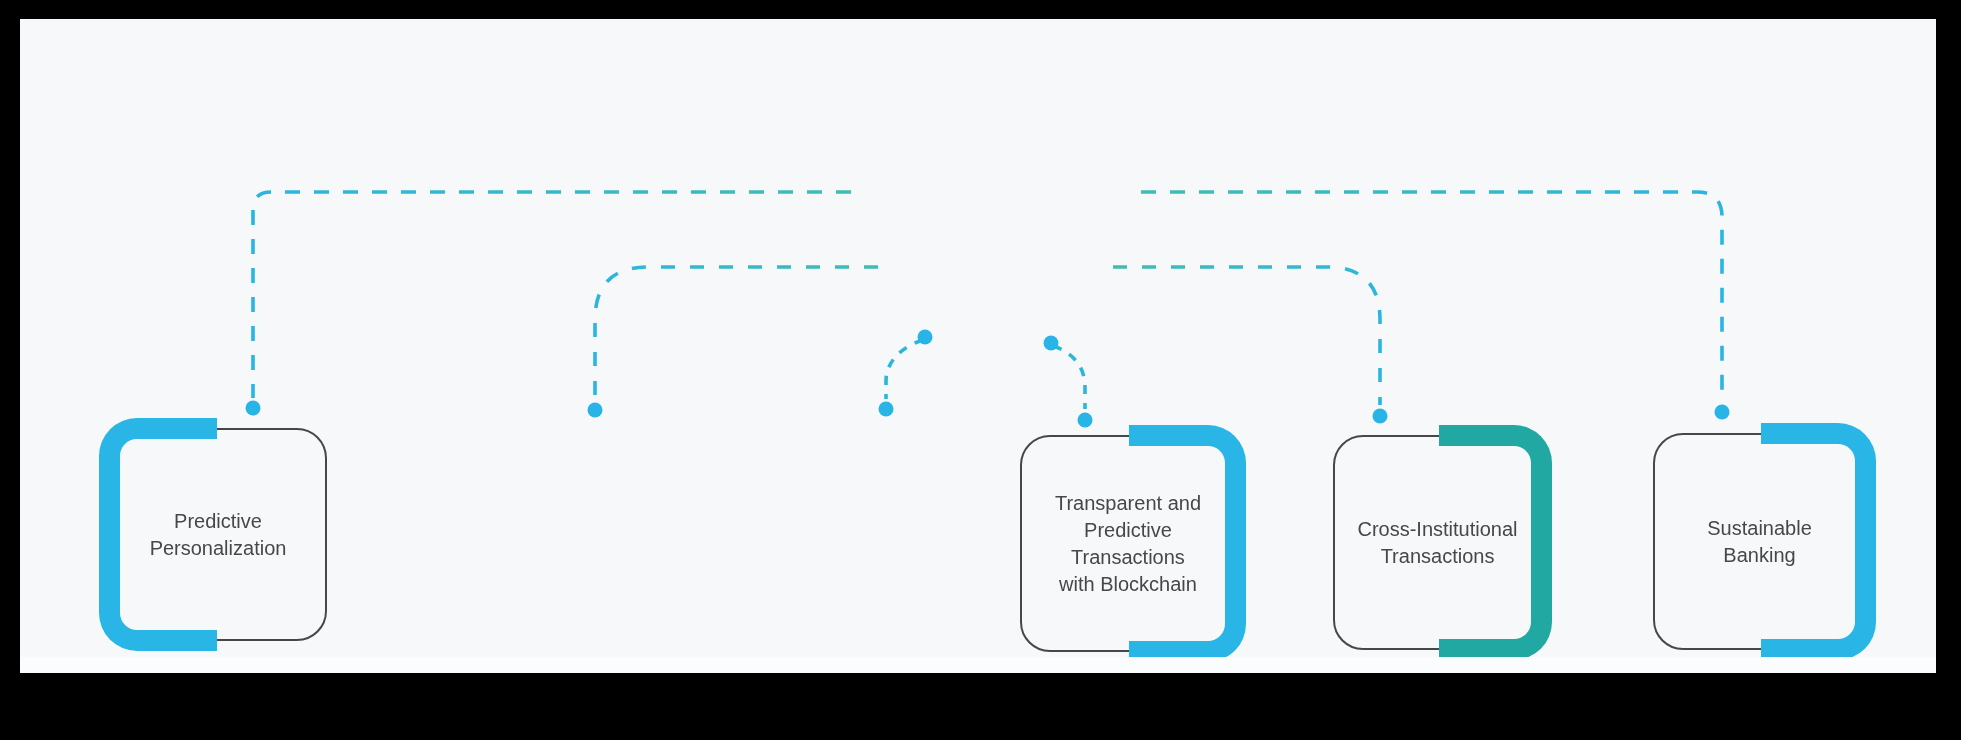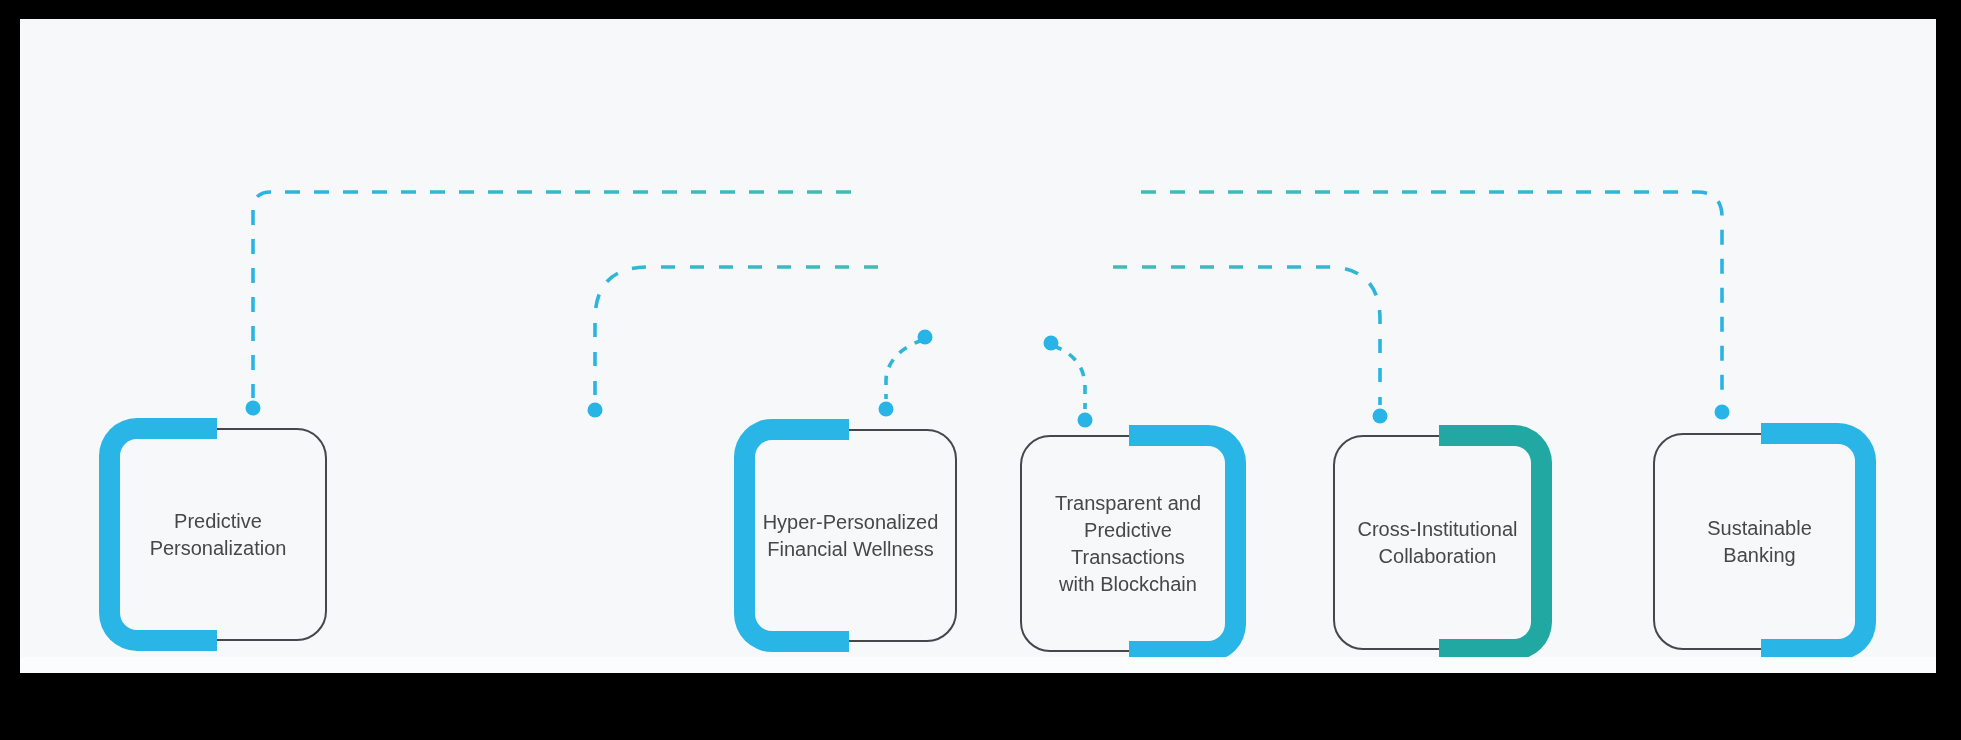--- a/index.html
+++ b/index.html
@@ -99,38 +99,33 @@
   </svg>
 
 
   <div class="box left accent-cyan" style="left:89px;top:409px;width:218px;height:213px">
     <span class="bracket"></span>
     <span class="label">Predictive
 Personalization</span>
   </div>
 
 
-  <div class="box left accent-cyan" style="left:724px;top:410px;width:213px;height:213px">
-    <span class="bracket"></span>
-    <span class="label">Hyper-Personalized
-Financial Wellness</span>
-  </div>
 
   <div class="box right accent-cyan" style="left:1000px;top:416px;width:216px;height:217px">
     <span class="bracket"></span>
     <span class="label">Transparent and
 Predictive
 Transactions
 with Blockchain</span>
   </div>
 
   <div class="box right accent-teal" style="left:1313px;top:416px;width:209px;height:215px">
     <span class="bracket"></span>
     <span class="label">Cross-Institutional
-Collaboration</span>
+Transactions</span>
   </div>
 
   <div class="box right accent-cyan" style="left:1633px;top:414px;width:213px;height:217px">
     <span class="bracket"></span>
     <span class="label">Sustainable
 Banking</span>
   </div>
 
   <div class="bottom-strip"></div>
 </div>

